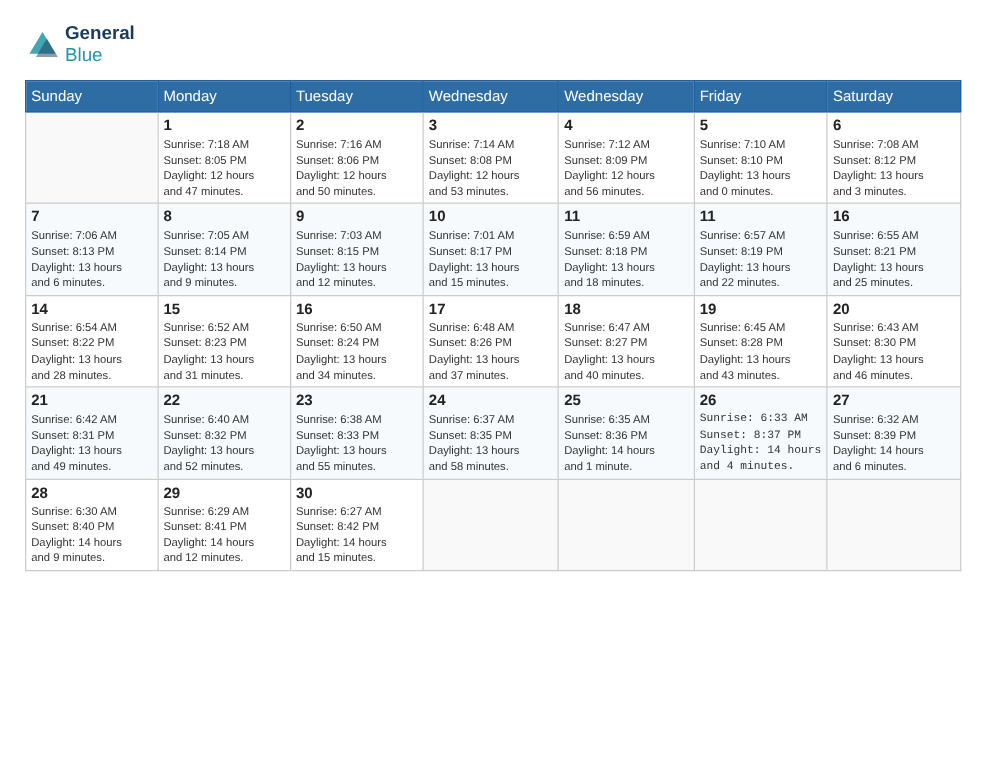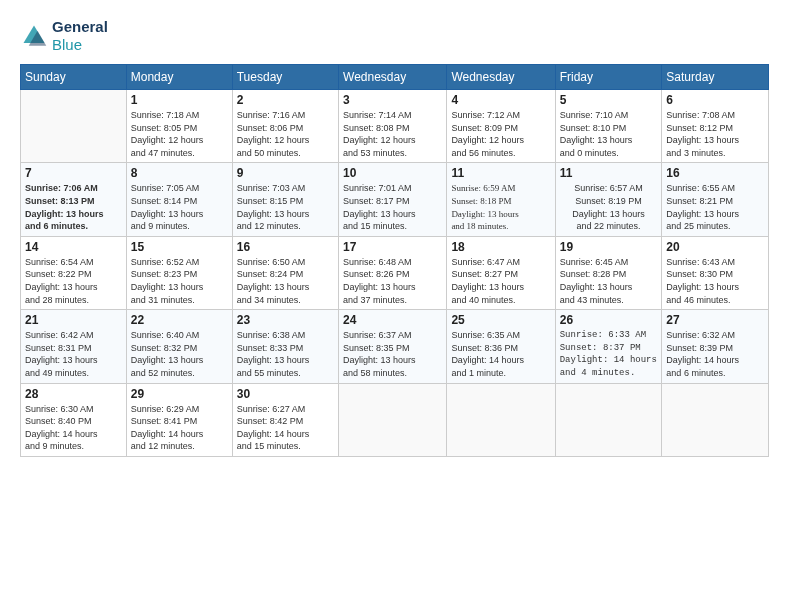--- a/index.html
+++ b/index.html
@@ -160,21 +160,21 @@
             <div class="day-number">6</div>
             <div class="cell-info" style="white-space: pre-line;">Sunrise: 7:08 AM
 Sunset: 8:12 PM
 Daylight: 13 hours
 and 3 minutes.</div>
           </td>
         </tr>
         <tr>
           <td>
             <div class="day-number">7</div>
-            <div class="cell-info" style="white-space: pre-line; font-weight: bold;">Sunrise: 7:06 AM
+            <div class="cell-info" style="white-space: pre-line;">Sunrise: 7:06 AM
 Sunset: 8:13 PM
 Daylight: 13 hours
 and 6 minutes.</div>
           </td>
           <td>
             <div class="day-number">8</div>
             <div class="cell-info" style="white-space: pre-line;">Sunrise: 7:05 AM
 Sunset: 8:14 PM
 Daylight: 13 hours
 and 9 minutes.</div>
@@ -188,28 +188,28 @@
           </td>
           <td>
             <div class="day-number">10</div>
             <div class="cell-info" style="white-space: pre-line;">Sunrise: 7:01 AM
 Sunset: 8:17 PM
 Daylight: 13 hours
 and 15 minutes.</div>
           </td>
           <td>
             <div class="day-number">11</div>
-            <div class="cell-info" style="white-space: pre-line; font-family: Liberation Serif, serif;">Sunrise: 6:59 AM
+            <div class="cell-info" style="white-space: pre-line;">Sunrise: 6:59 AM
 Sunset: 8:18 PM
 Daylight: 13 hours
 and 18 minutes.</div>
           </td>
           <td>
             <div class="day-number">11</div>
-            <div class="cell-info" style="white-space: pre-line; text-align: center;">Sunrise: 6:57 AM
+            <div class="cell-info" style="white-space: pre-line;">Sunrise: 6:57 AM
 Sunset: 8:19 PM
 Daylight: 13 hours
 and 22 minutes.</div>
           </td>
           <td>
             <div class="day-number">16</div>
             <div class="cell-info" style="white-space: pre-line;">Sunrise: 6:55 AM
 Sunset: 8:21 PM
 Daylight: 13 hours
 and 25 minutes.</div>

